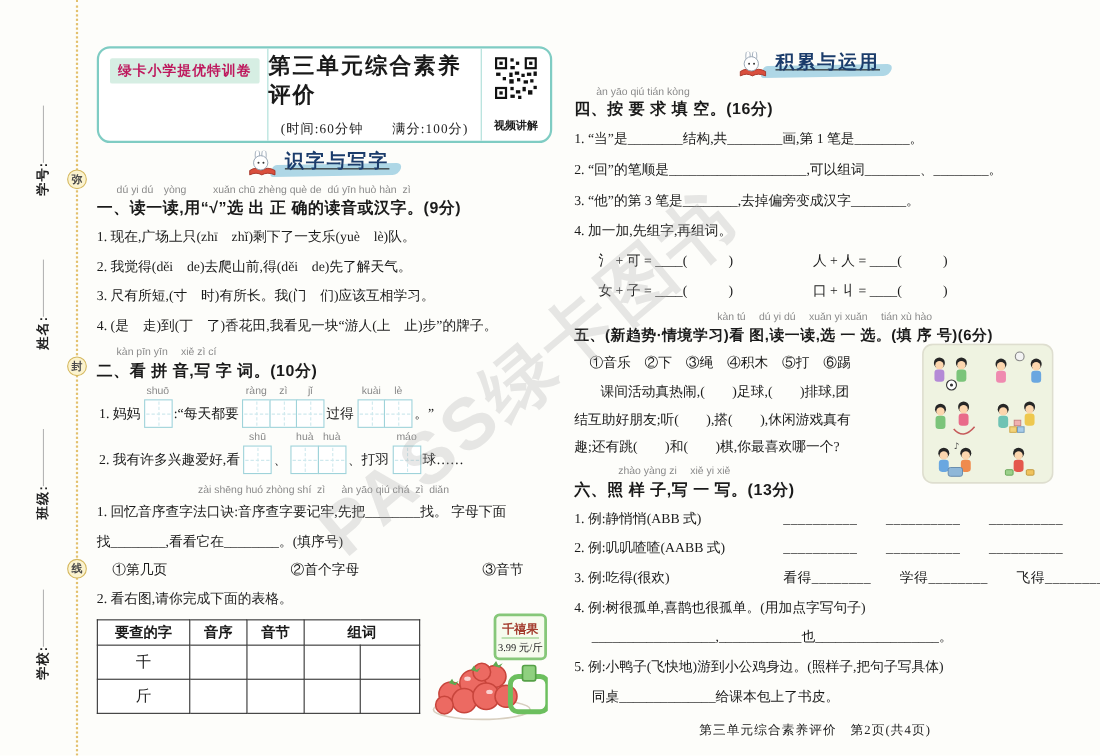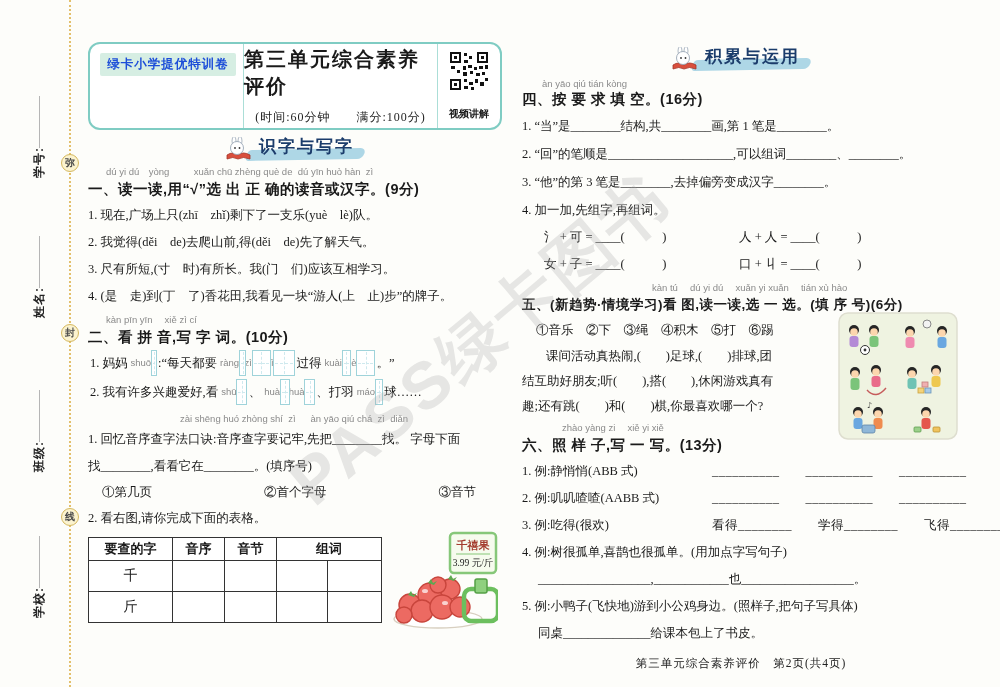--- a/index.html
+++ b/index.html
@@ -24,42 +24,42 @@
   
   .page{position:absolute;}
   #page1{left:88px;top:42px;width:414px;}
   #page2{left:522px;top:45px;width:438px;}
   
   .hdbox{display:flex;height:88px;border:2px solid var(--teal);border-radius:12px;background:#fff;overflow:hidden;}
   .hd-left{width:154px;padding:9px 7px 9px 10px;display:flex;flex-direction:column;justify-content:space-between;border-right:1.5px solid #abded7;}
   .logo-row{display:flex;align-items:center;gap:5px;}
   .pass{font:italic 900 19px var(--sans);color:var(--red);text-shadow:1px 1px 0 #7e1a10,-1px -1px 0 #f8e9c0;letter-spacing:1px;}
   .edition{font:700 12px var(--sans);color:#111;}
-  .series{background:var(--mint);color:#1d4ed8;font:700 12.5px var(--sans);text-align:center;padding:3px 0;letter-spacing:1px;border-radius:2px;}
+  .series{background:var(--mint);color:#be185d;font:700 12.5px var(--sans);text-align:center;padding:3px 0;letter-spacing:1px;border-radius:2px;}
   .hd-center{flex:1;display:flex;flex-direction:column;align-items:center;justify-content:center;gap:9px;border-right:1.5px solid #abded7;}
   .paper-title{font:800 20px var(--sans);letter-spacing:2px;}
   .paper-meta{font:400 12px var(--serif);color:#222;letter-spacing:1px;}
   .hd-right{width:62px;display:flex;flex-direction:column;align-items:center;justify-content:center;gap:16px;}
   .qr-label{font:700 10px var(--serif);}
   
-  .banner{display:flex;justify-content:center;margin:5px 0 0;}
+  .banner{display:flex;justify-content:center;margin:5px 0 0;text-decoration:underline;}
   .banner-inner{position:relative;z-index:0;display:flex;align-items:flex-end;gap:1px;}
   .banner-text{position:relative;font:800 17px var(--sans);color:var(--navy);letter-spacing:2px;padding:0 12px 3px 6px;}
   .banner-text::before{content:"";position:absolute;left:-6px;right:2px;bottom:1px;height:11px;z-index:-1;
     background:var(--bannerbg);border-radius:8px 12px 12px 8px;transform:skewX(-20deg) rotate(-1deg);}
   
   .pinyin{font:400 9.5px var(--sans);color:#8a8a8a;white-space:pre;margin-top:5px;}
   .qtitle{font:800 14.5px var(--sans);letter-spacing:.5px;margin:1px 0 3px;white-space:nowrap;}
   .item{font:400 12.5px var(--serif);line-height:27px;white-space:nowrap;}
   .lh28{line-height:28px;}
   
   .tzrow{display:flex;align-items:flex-end;margin:3px 0 2px;padding-left:2px;}
   .tztext{font:400 12.5px var(--serif);line-height:22px;margin-bottom:2px;white-space:pre;}
   .tzgroup{display:flex;margin:0 3px;}
-  .tzcell{display:flex;flex-direction:row;align-items:center;width:26px;margin-right:-1.5px;}
+  .tzcell{display:flex;flex-direction:column;align-items:center;width:26px;margin-right:-1.5px;}
   .py{font:400 9.5px var(--sans);color:#888;height:13px;}
   .box{width:26px;height:26px;border:1.5px solid var(--boxb);background:#fff;position:relative;}
   .box::before{content:"";position:absolute;left:50%;top:1px;bottom:1px;border-left:1px dashed #cfe9ee;}
   .box::after{content:"";position:absolute;top:50%;left:1px;right:1px;border-top:1px dashed #cfe9ee;}
   
   .opts{display:flex;justify-content:space-between;width:388px;padding-left:14px;font:400 12.5px var(--serif);line-height:25px;}
   
   .tablerow{display:flex;align-items:flex-start;margin-top:5px;}
   table{border-collapse:collapse;background:#fff;}
   th,td{border:1.3px solid #333;}

